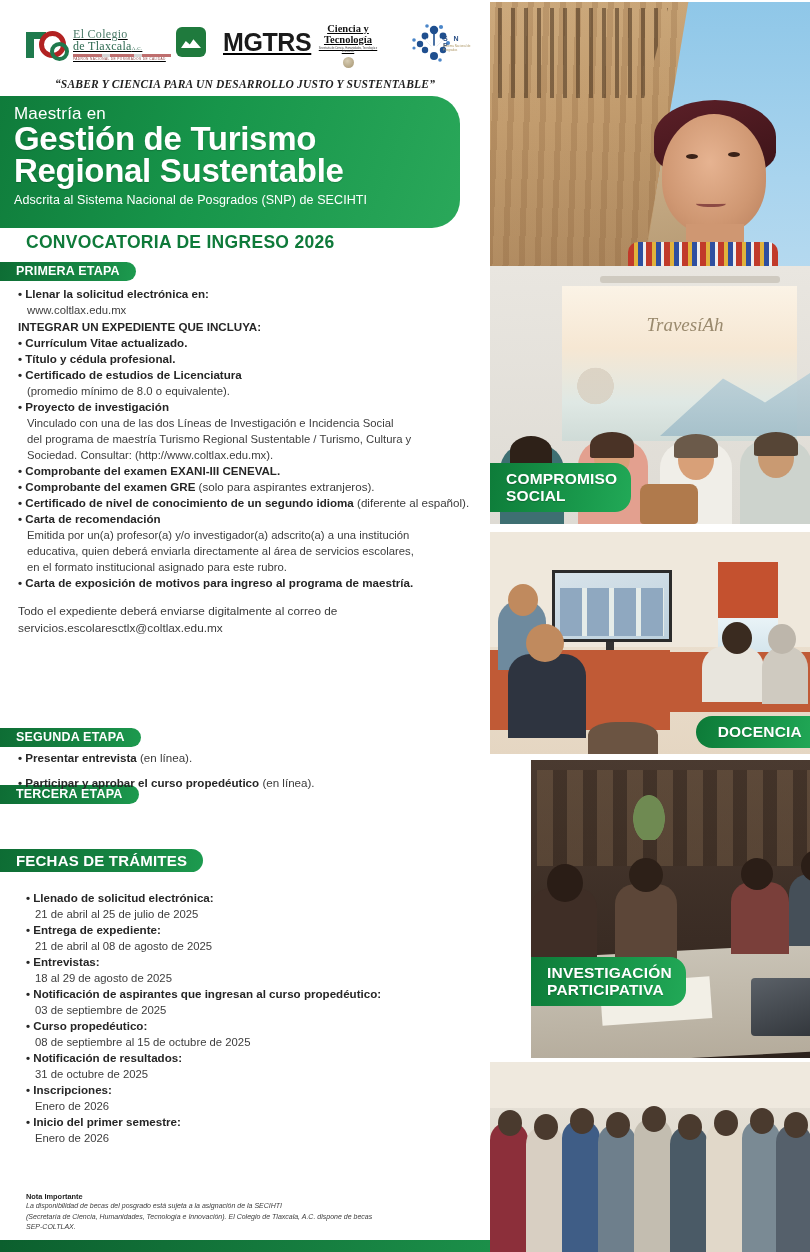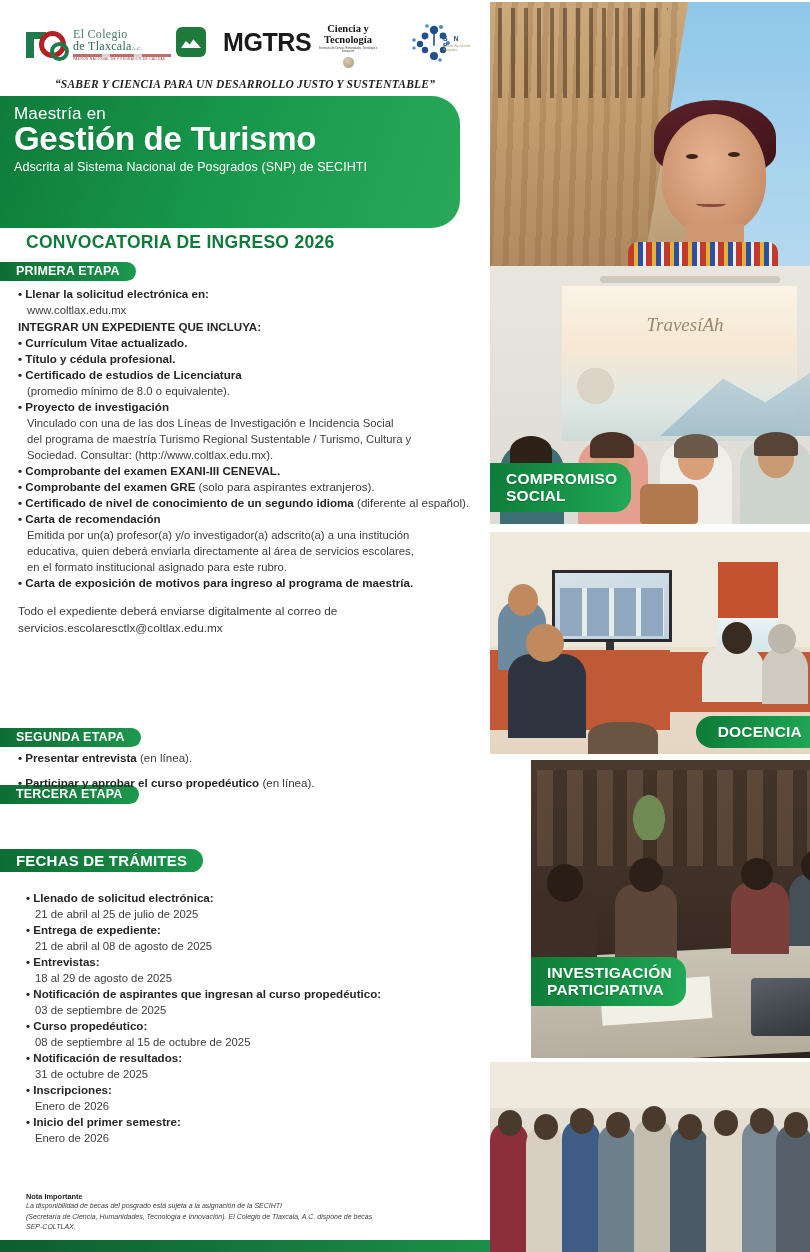--- a/index.html
+++ b/index.html
@@ -9,21 +9,21 @@
     background: #ffffff;
     overflow: hidden;
   }
   .page { position: relative; width: 810px; height: 1252px; background: #fff; }
 
   
   .left { position: absolute; left: 0; top: 0; width: 490px; height: 1252px; background:#fff; }
 
   
   .logobar { position: absolute; left: 0; top: 0; width: 490px; height: 72px; }
-  .logo { position: absolute; display: flex; align-items: center; }
+  .logo { position: absolute; display: flex; align-items: center; text-decoration: underline; }
 
   .logo-coltlax { left: 26px; top: 28px; }
   .tc-mark { position: relative; width: 42px; height: 30px; }
   .tc-mark .tc-t {
     position: absolute; left: 0; top: 2px; width: 8px; height: 26px; background:#1f7a4d;
   }
   .tc-mark .tc-t:after {
     content:""; position:absolute; left:0; top:0; width:20px; height:7px; background:#1f7a4d;
   }
   .tc-mark .tc-c {
@@ -291,20 +291,21 @@
           <div class="snp-tiny">Sistema Nacional de Posgrados</div>
         </div>
       </div>
     </div>
 
     <div class="motto">“SABER Y CIENCIA PARA UN DESARROLLO JUSTO Y SUSTENTABLE”</div>
 
     <div class="banner">
       <div class="pre">Maestría en</div>
       <div class="t1">Gestión de Turismo</div>
+      <div class="t2">Regional Sustentable</div>
       <div class="sub">Adscrita al Sistema Nacional de Posgrados (SNP) de SECIHTI</div>
     </div>
 
     <div class="convocatoria">CONVOCATORIA DE INGRESO 2026</div>
 
     <div class="pill" style="top:262px;">PRIMERA ETAPA</div>
 
     <div class="blk" style="top:286px;">
       <div class="li bullet"><span class="b">Llenar la solicitud electrónica en:</span></div>
       <div class="indent">www.coltlax.edu.mx</div>

